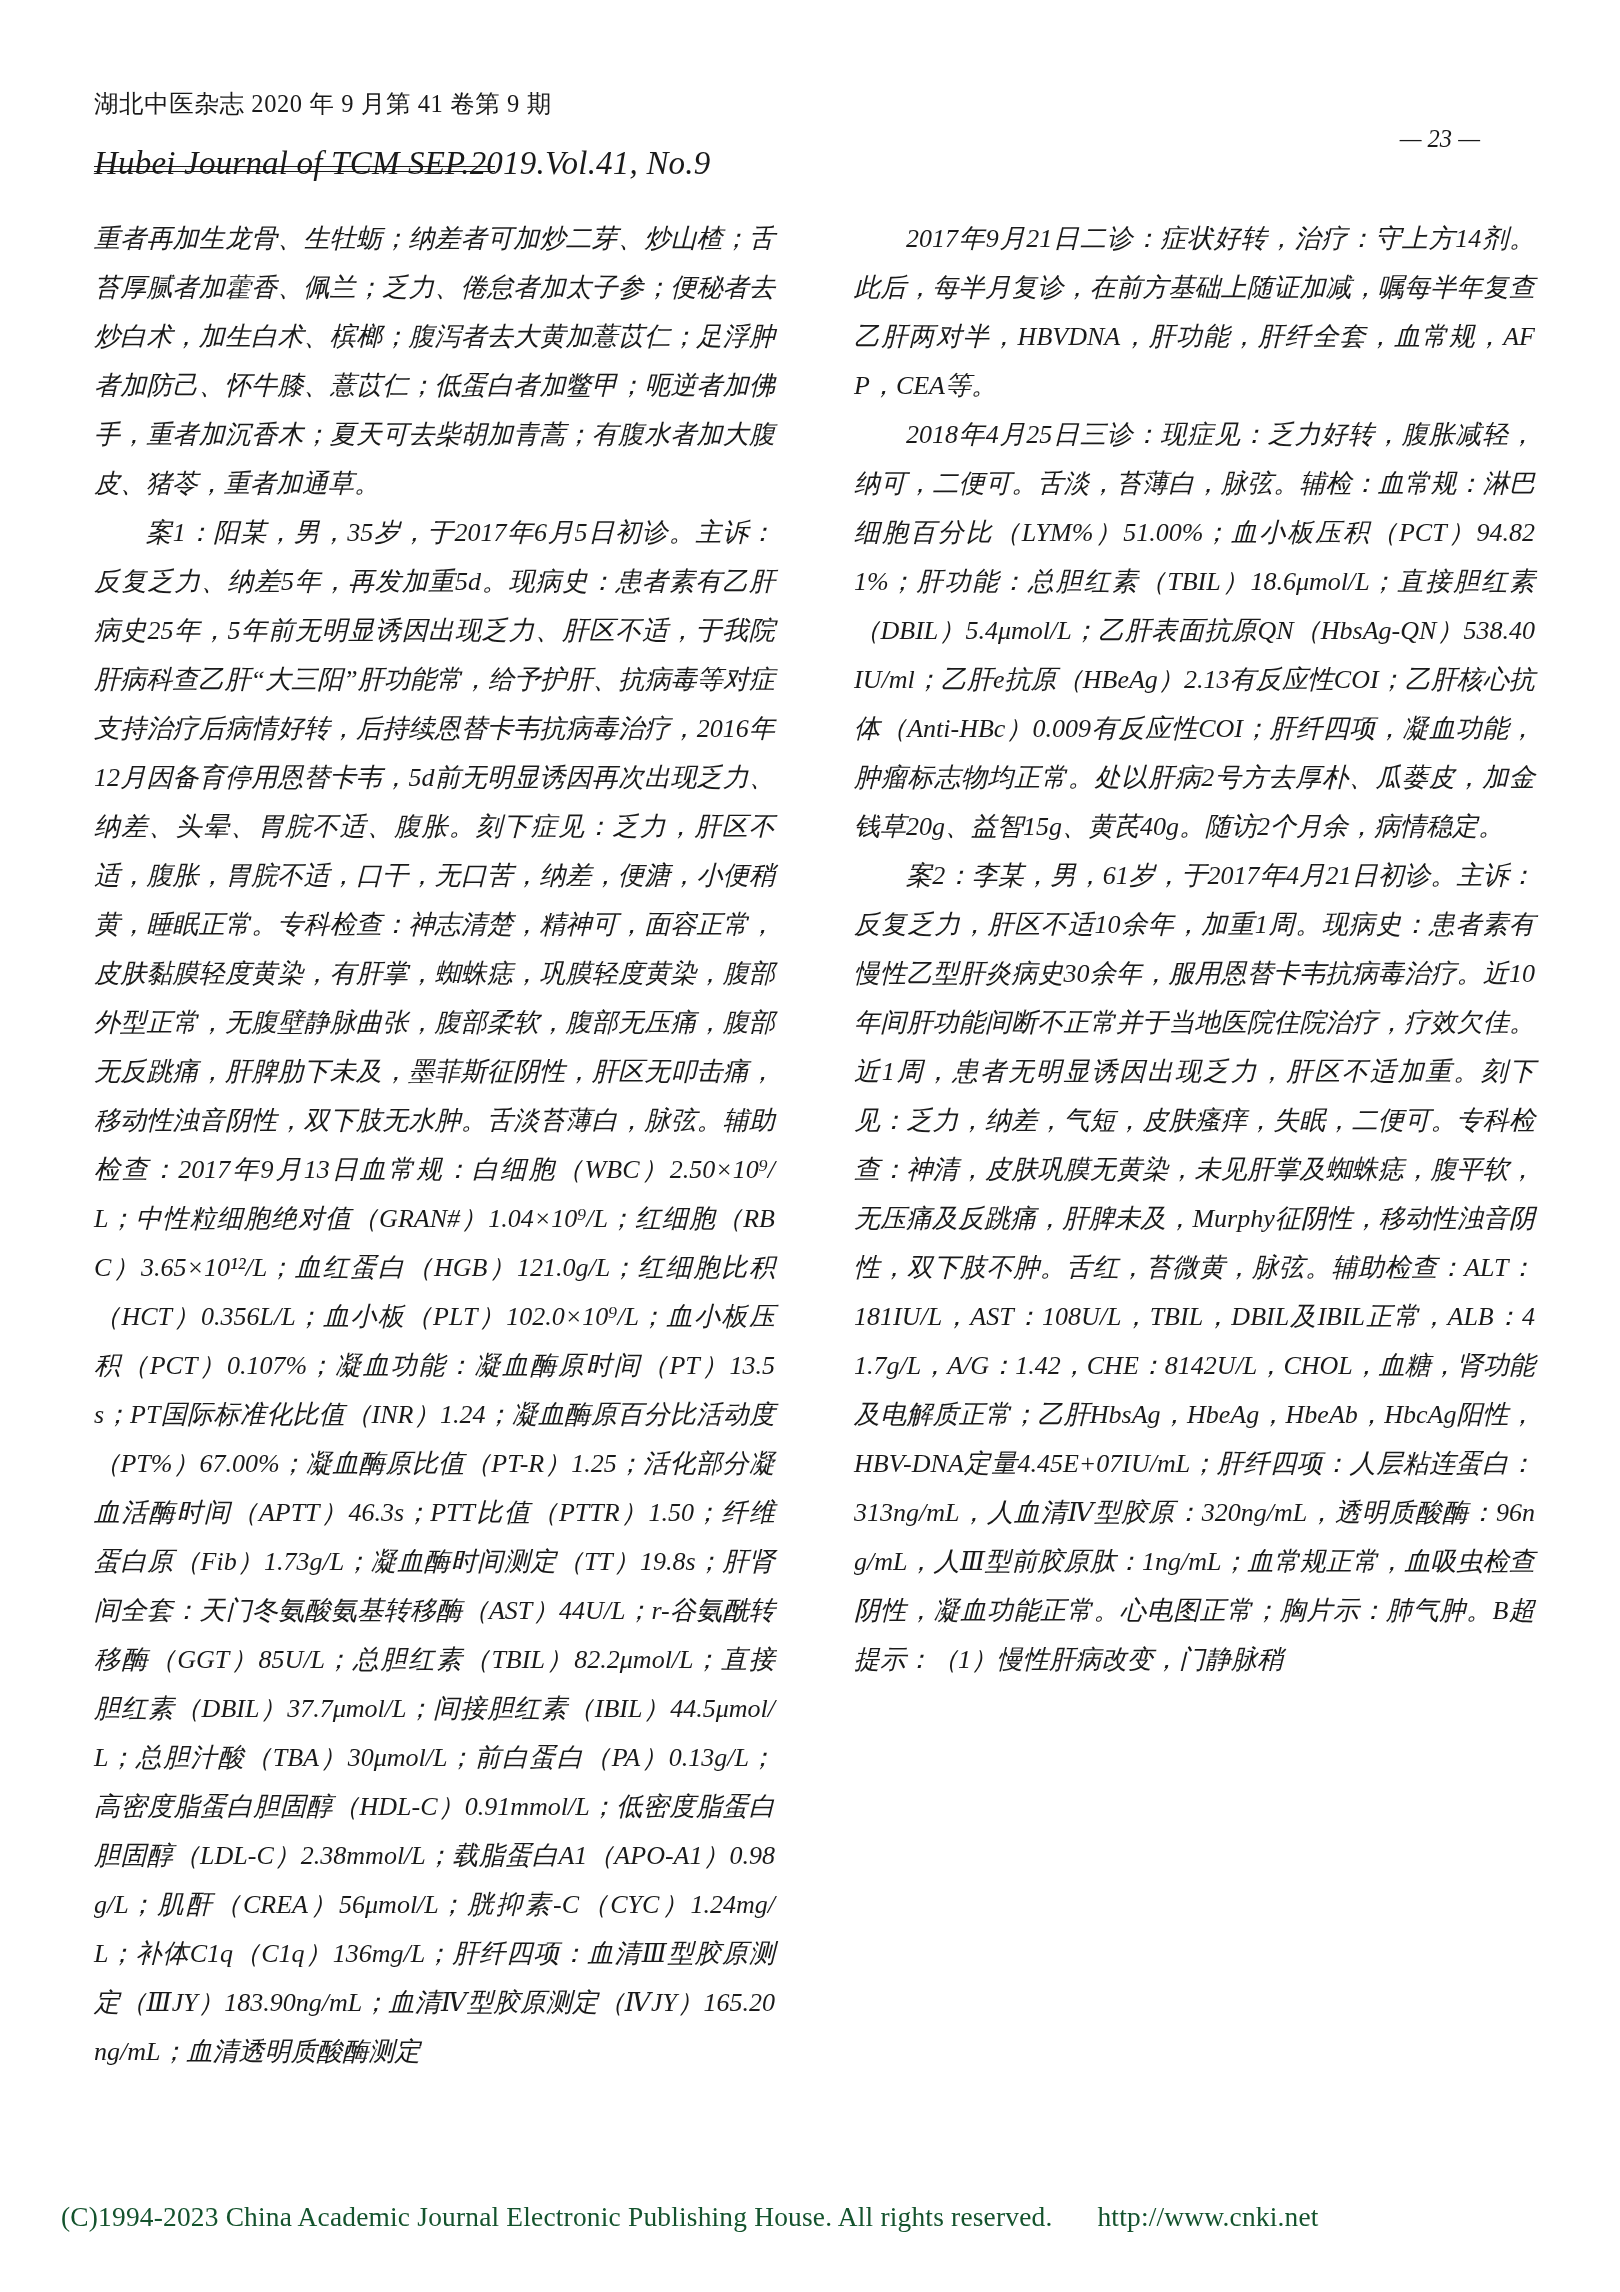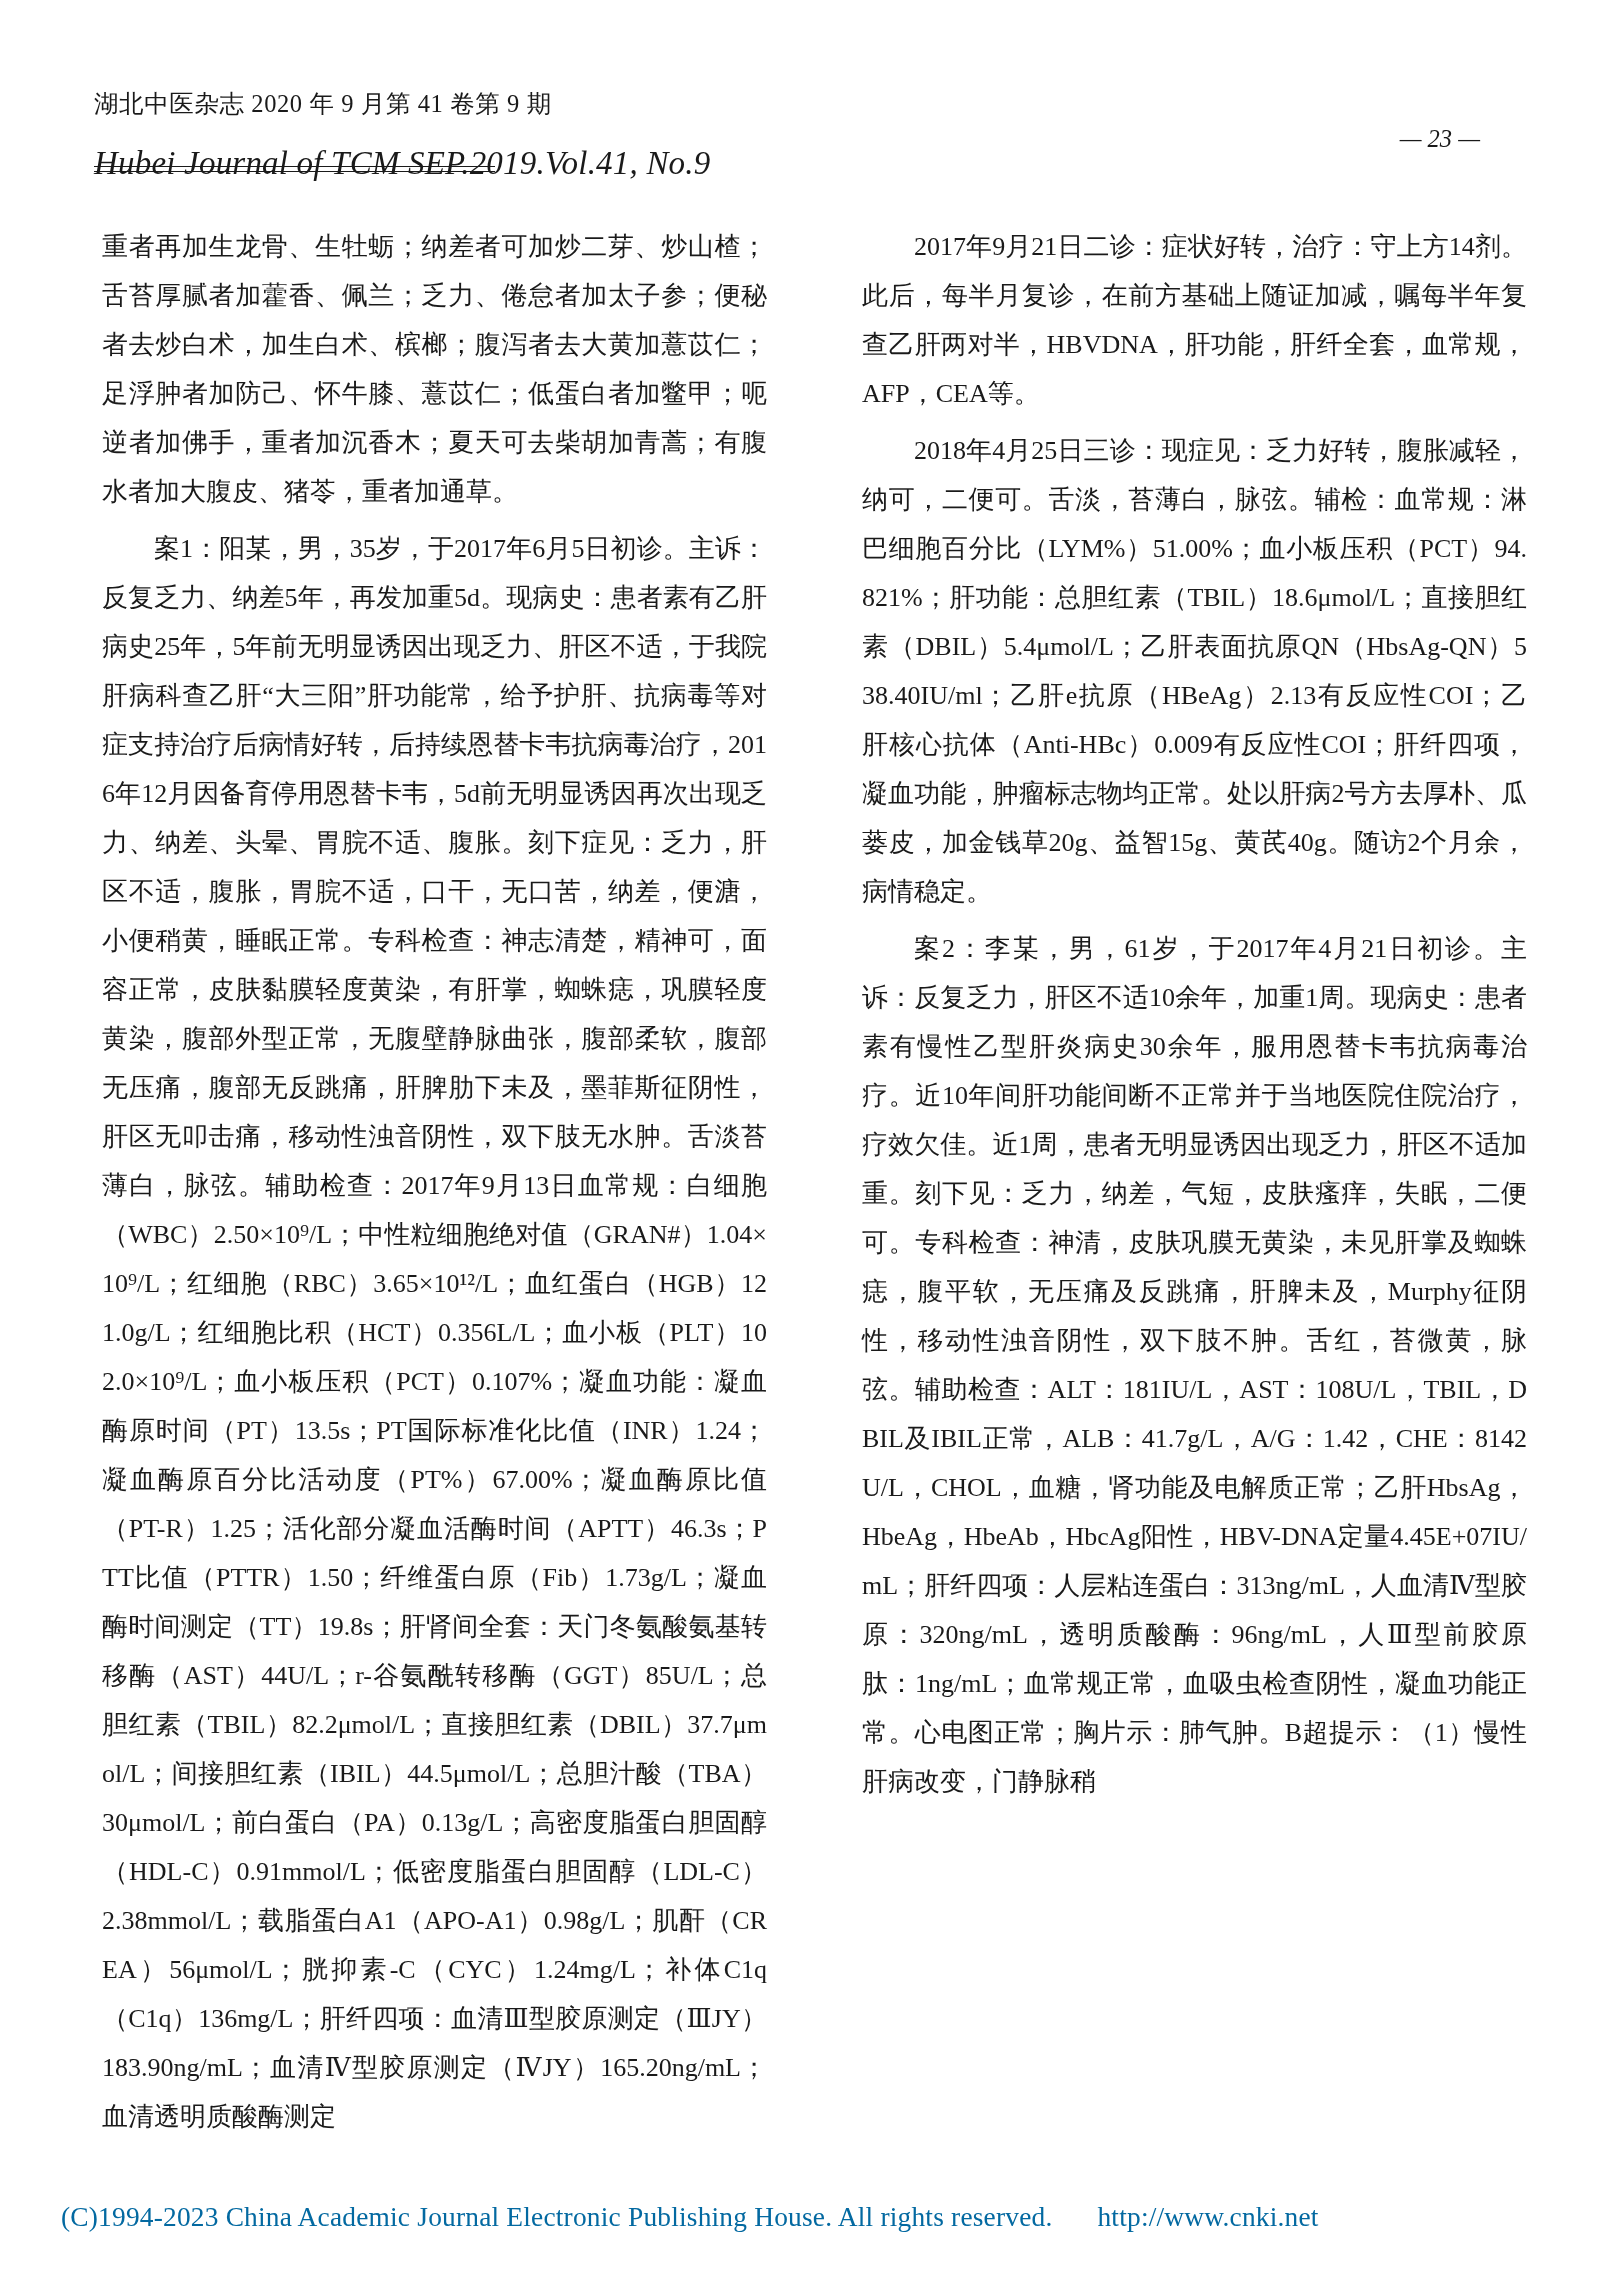--- a/index.html
+++ b/index.html
@@ -85,28 +85,29 @@
   }
   .col {
     position: absolute;
     top: 0;
     width: 681px;
   }
   .col-left  { left: 0px; }
   .col-right { left: 760px; }
 
   p.tx {
-    margin: 8px;
+    margin: 0;
     font-size: 26px;
     line-height: 49px;
     text-align: justify;
     text-justify: inter-ideograph;
     letter-spacing: 0px;
     text-indent: 0;
     word-break: break-all;
+    font-style: italic;
   }
   p.tx.ind { text-indent: 52px; }
 
   h2.sec {
     margin: 0;
     font-size: 26.5px;
     line-height: 49px;
     font-weight: bold;
     font-family: "Liberation Sans", "DejaVu Sans", sans-serif;
     letter-spacing: 1px;
@@ -114,21 +115,21 @@
   h2.sec .num { margin-right: 25.5px; font-weight: bold; }
 
   
   .footer {
     position: absolute;
     left: 61px;
     top: 2198px;
     width: 1500px;
     font-size: 27.4px;
     line-height: 39px;
-    color: #0369a1;
+    color: #14532d;
     white-space: nowrap;
     letter-spacing: 0.2px;
   }
   .footer .url { margin-left: 45px; }
 </style>
 </head>
 <body>
 
 <div class="page">
 

